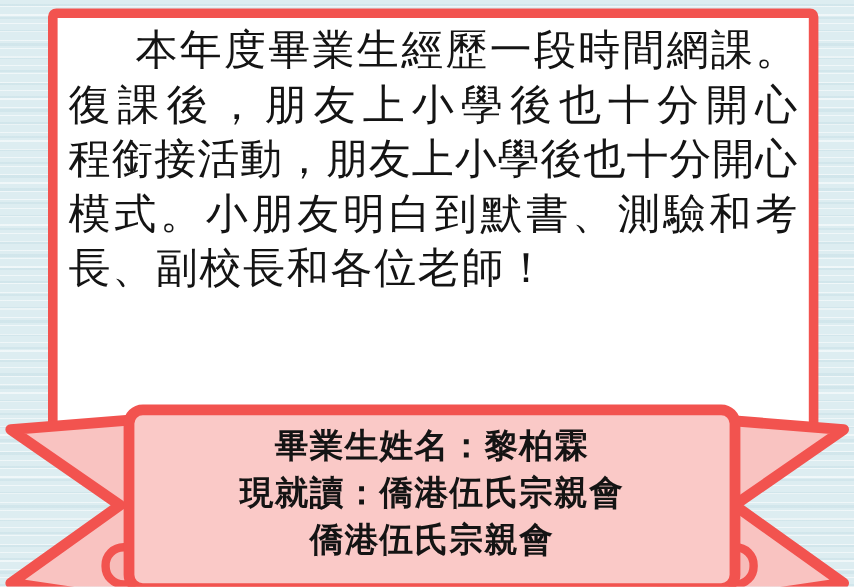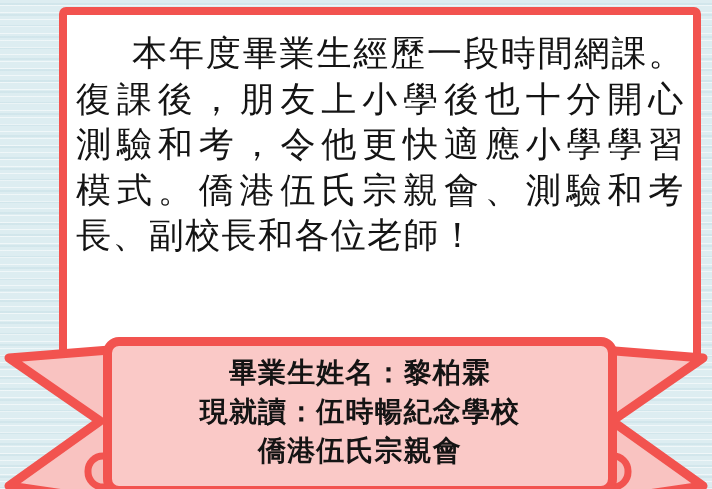--- a/index.html
+++ b/index.html
@@ -15,23 +15,22 @@
   }
   
   .card{
     position:absolute;
     left:40px; top:7px;
     width:642px; height:361px;
     background:#ffffff;
     border:8px solid #f2534f;
     border-radius:7px;
     box-sizing:border-box;
-    padding:16px 9px 0 9px;
+    padding:4px 9px 0 9px;
     overflow:hidden;
-    margin-left:19px;
   }
   .card-line{
     font-size:35px;
     line-height:45.5px;
     color:#141414;
     letter-spacing:0.02em;
     text-align:justify;
     text-align-last:justify;
     text-justify:inter-character;
     white-space:nowrap;
@@ -72,30 +71,30 @@
   }
 </style>
 </head>
 <body>
 
 <div class="stage">
 
   <div class="card">
     <div class="card-line indent">本年度畢業生經歷一段時間網課。</div>
     <div class="card-line">復課後，朋友上小學後也十分開心</div>
-    <div class="card-line">測驗和考，令他更快適應小學學習</div>
-    <div class="card-line">模式。僑港伍氏宗親會、測驗和考</div>
+    <div class="card-line">程銜接活動，朋友上小學後也十分開心</div>
+    <div class="card-line">模式。小朋友明白到默書、測驗和考</div>
     <div class="card-line last">長、副校長和各位老師！</div>
   </div>
 
   <svg class="ribbon-svg" viewBox="0 0 712 489" xmlns="http://www.w3.org/2000/svg">
     <polygon points="160,346 9,358 100,421 9,486 160,508" fill="#f9c3c1" stroke="#f2534f" stroke-width="9" stroke-linejoin="round"></polygon>
     <polygon points="552,346 703,358 612,421 703,486 552,508" fill="#f9c3c1" stroke="#f2534f" stroke-width="9" stroke-linejoin="round"></polygon>
     <rect x="88" y="456" width="540" height="31" rx="15" fill="#f7bcb9" stroke="#f2534f" stroke-width="7"></rect>
   </svg>
 
   <div class="ribbon-body">
     <div class="ribbon-line">畢業生姓名：黎柏霖</div>
-    <div class="ribbon-line">現就讀：伍時暢紀念學校</div>
+    <div class="ribbon-line">現就讀：僑港伍氏宗親會</div>
     <div class="ribbon-line">僑港伍氏宗親會</div>
   </div>
 
 </div>
 
 </body></html>

